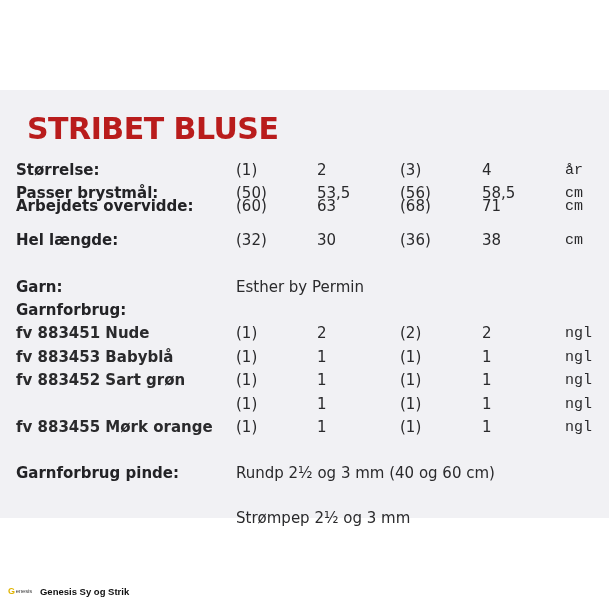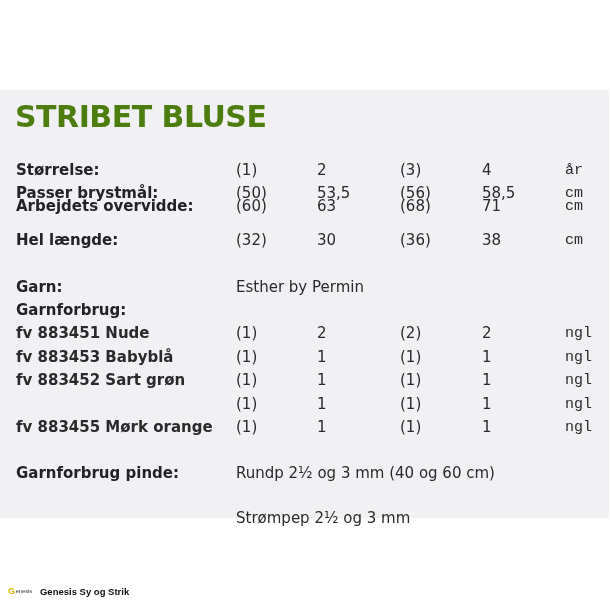--- a/index.html
+++ b/index.html
@@ -23,23 +23,23 @@
       height: 428px;
       background: #f1f1f4;
     }
     .title {
       position: absolute;
       left: 15px;
       top: 99px;
       font-size: 30px;
       font-weight: bold;
       letter-spacing: -0.5px;
-      color: #4d7c0f;
+      color: #b91c1c;
       line-height: 36px;
-      margin: 0;
+      margin: 12px;
       white-space: nowrap;
     }
     .row {
       position: absolute;
       left: 0;
       width: 554px;
       height: 23px;
       font-size: 15px;
       line-height: 23px;
       white-space: nowrap;

